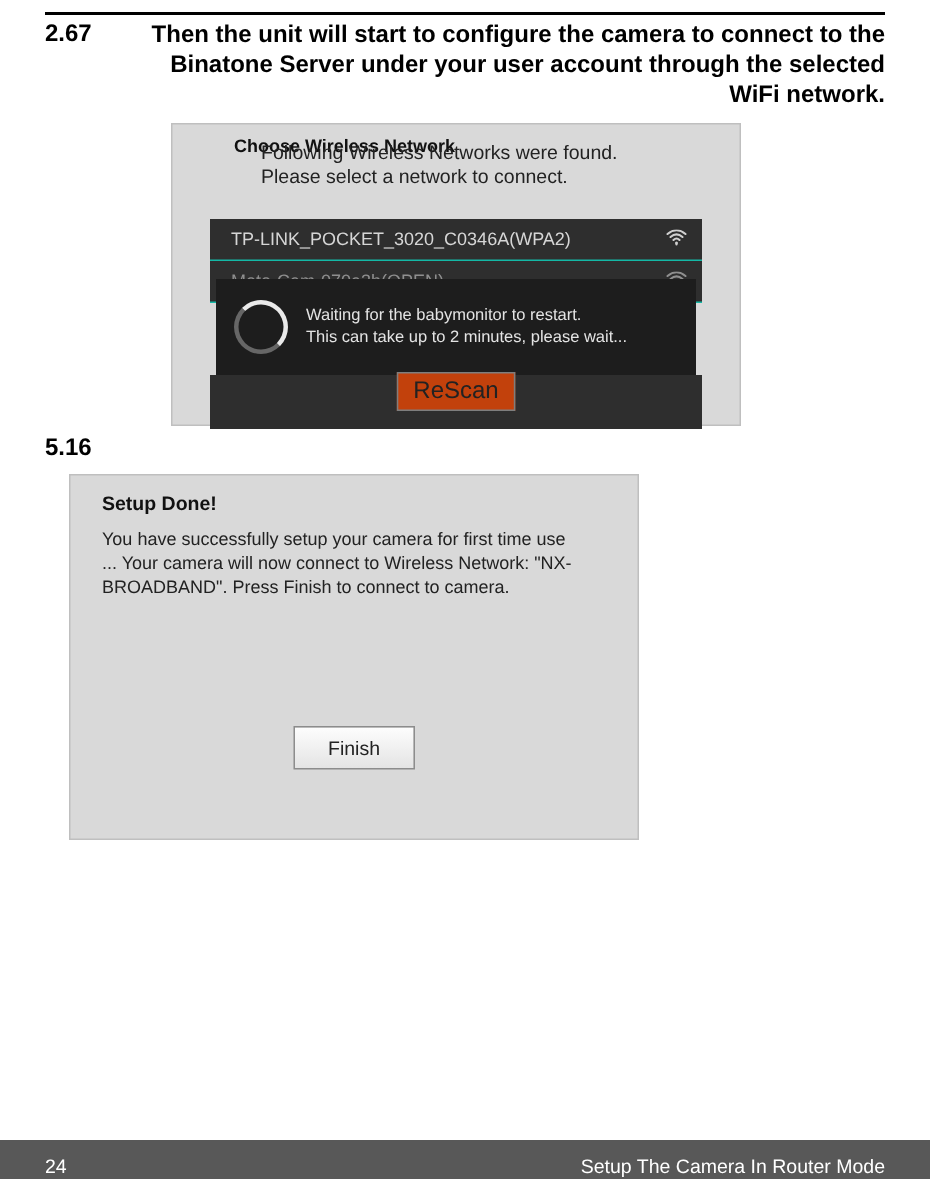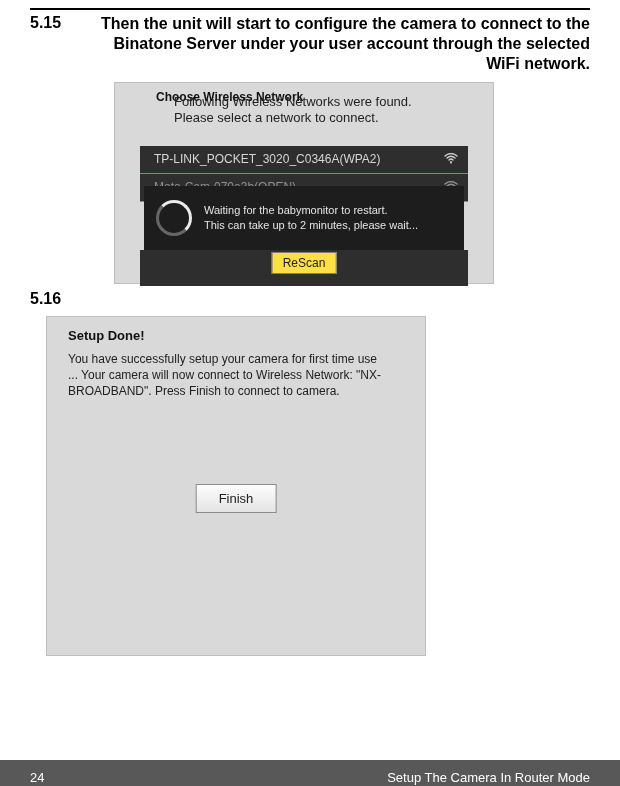--- a/index.html
+++ b/index.html
@@ -128,30 +128,30 @@
     top: 168px;
     width: 328px;
     height: 36px;
     background: #2e2e2e;
   }
   .sc1 .rescan {
     position: absolute;
     left: 50%;
     bottom: 10px;
     transform: translateX(-50%);
-    background: #fde047;
-    color: #222;
-    font-size: 12px;
+    background: #c2410c;
+    color: #222;
+    font-size: 16px;
     padding: 3px 10px;
     border: 1px solid #7e7e7e;
   }
   
   .sc2 {
     width: 380px;
-    height: 340px;
+    height: 244px;
     position: relative;
     padding: 12px 22px;
     box-sizing: border-box;
     margin-left: 16px;
   }
   .sc2 .title2 {
     font-size: 13px;
     font-weight: bold;
     color: #111;
   }
@@ -189,21 +189,21 @@
   }
 </style>
 </head>
 <body>
 
 <div class="page">
 
   <div class="hr"></div>
 
   <div class="section">
-    <div class="num">5.15</div>
+    <div class="num">2.67</div>
     <div class="body">Then the unit will start to configure the camera to connect to the Binatone Server under your user account through the selected WiFi network.</div>
   </div>
 
   <div class="screen sc1">
     <div class="title">Choose Wireless Network</div>
     <div class="subtitle" style="white-space:pre-line;">Following Wireless Networks were found.
 Please select a network to connect.</div>
 
     <div class="list">
       <div class="row">

